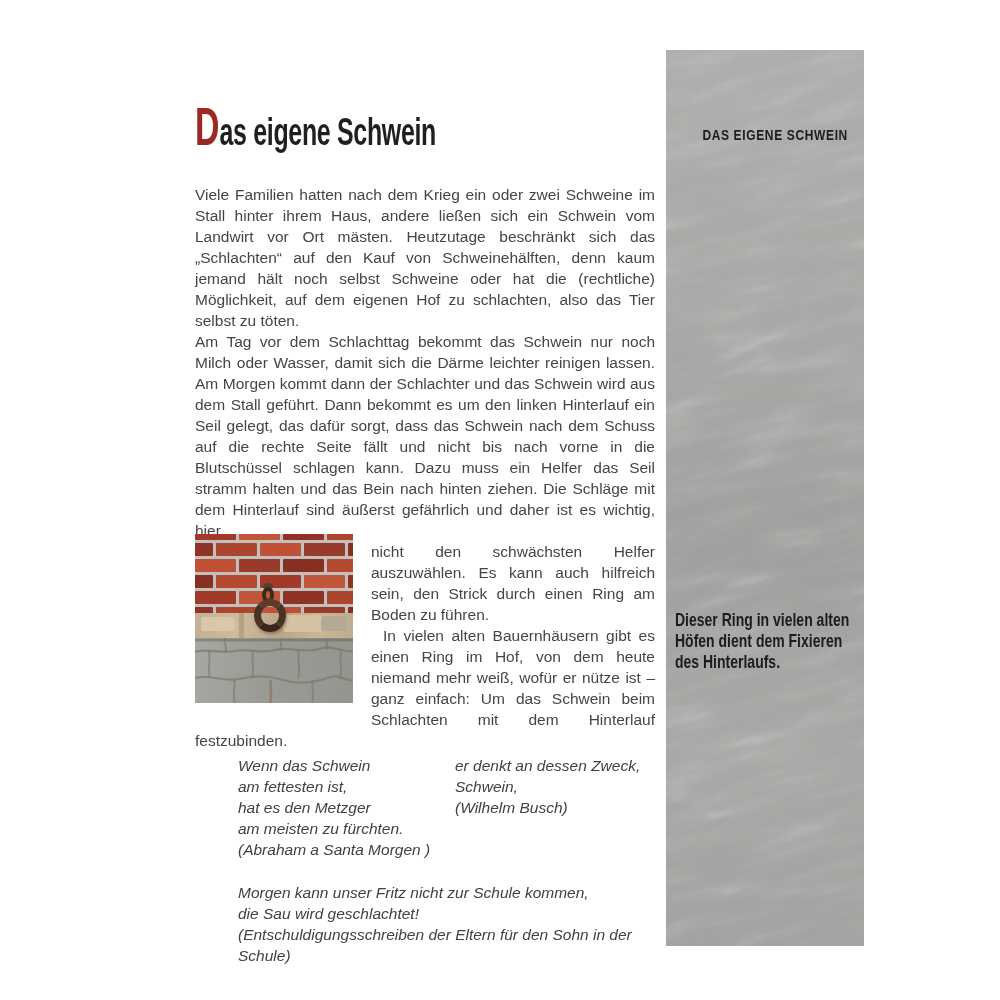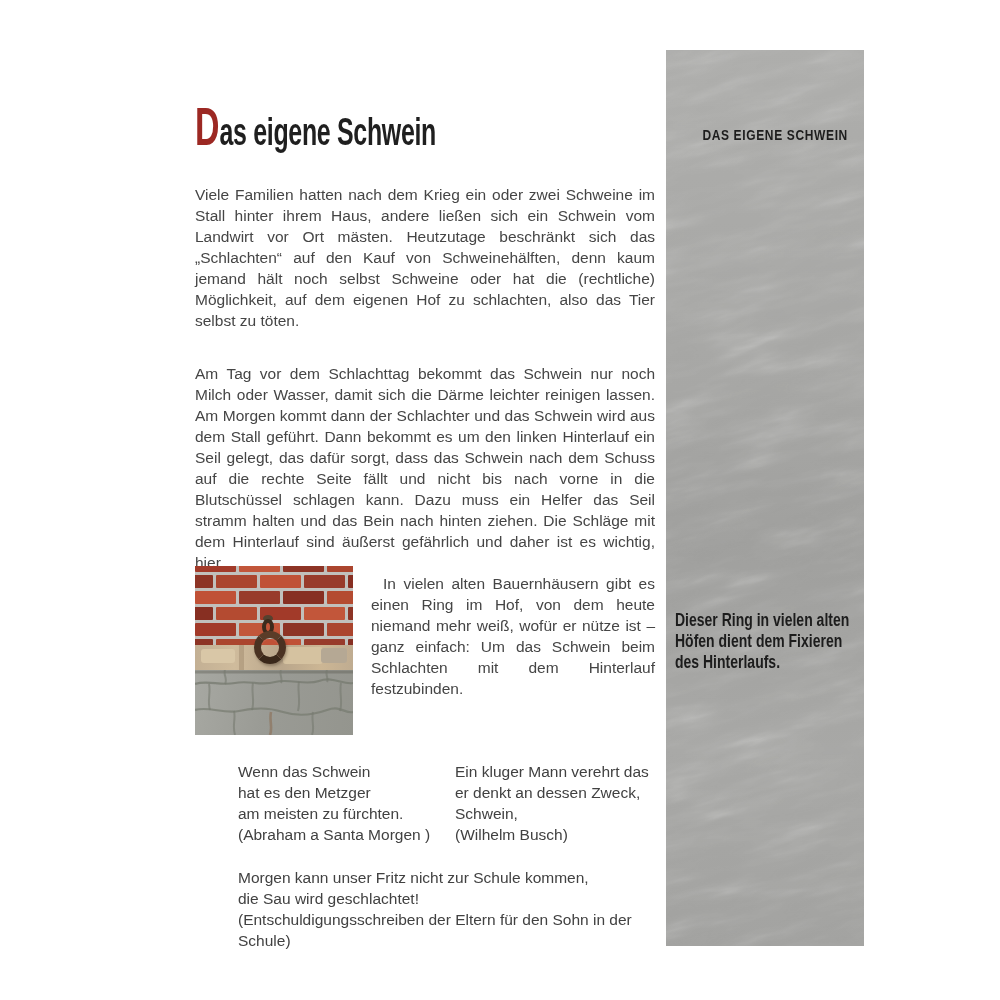--- a/index.html
+++ b/index.html
@@ -9,21 +9,21 @@
   
   .title{position:absolute;left:195px;top:100px;margin:0;white-space:nowrap;
          transform:scaleX(.64);transform-origin:0 100%;font-weight:bold;line-height:1;}
   .dropcap{font-size:53px;color:#9c2823;}
   .title-rest{font-size:39px;color:#1f1f1f;letter-spacing:-.5px;}
 
   
   .text-col{position:absolute;left:195px;top:184px;width:460px;
             font-size:15.5px;line-height:21px;color:#454545;text-align:justify;}
   .bp{margin:0;}
-  .just-last{text-align-last:justify;margin-top:32px;}
+  .just-last{text-align-last:justify;}
   .indent{text-indent:12px;}
 
   
   .photo{float:left;width:158px;height:169px;margin:-7px 18px 26px 0;
          position:relative;overflow:hidden;background:#c1c0bc;}
   .ph-bricks{position:absolute;left:0;top:0;width:158px;height:79px;background:#c1c0bc;}
   .brick{position:absolute;height:13px;border-radius:1px;}
   .ph-band{position:absolute;left:0;top:79px;width:158px;height:25px;
            background:linear-gradient(90deg,#c3b094,#cfbb9c 25%,#b9a68b 55%,#ccb694 80%,#bfac91);}
   .patch{position:absolute;border-radius:3px;}
@@ -36,21 +36,21 @@
   .ph-pave svg{position:absolute;left:0;top:0;display:block;}
   .ring-hole{position:absolute;left:68px;top:49px;width:10px;height:7px;background:#55412f;border-radius:50%;}
   .ring-link{position:absolute;left:67px;top:53px;width:12px;height:16px;box-sizing:border-box;
              border:4px solid #3c2b1d;border-radius:50%;}
   .ring-main{position:absolute;left:59px;top:65px;width:32px;height:33px;box-sizing:border-box;
              border:7px solid #4a3222;border-top-color:#5a3c28;border-bottom-color:#3a281a;
              border-radius:50%;box-shadow:1px 2px 3px rgba(50,35,20,.35), inset 0 1px 1px rgba(255,255,255,.15);}
 
   
   .quotes-row{clear:both;margin:4px 0 0 43px;display:grid;grid-template-columns:217px 1fr;}
-  .quote{font-size:15.5px;line-height:21px;color:#414141;
+  .quote{font-style:italic;font-size:15.5px;line-height:21px;color:#414141;
          text-align:left;text-align-last:auto;}
   .quote .line{display:block;}
   .quote-bottom{margin:22px 0 0 43px;}
 
   
   .sidebar{position:absolute;left:666px;top:50px;width:198px;height:896px;
            background:linear-gradient(180deg,#aeaeac,#a6a6a4 38%,#9f9f9d 55%,#a8a8a6 78%,#a2a2a0);
            overflow:hidden;}
   .tex{position:absolute;left:0;top:0;}
   .sb-header{position:absolute;top:76px;right:16px;font-weight:bold;font-size:15px;
@@ -123,31 +123,32 @@
           <path d="M39 41 C 41 48, 37 56, 40 65" stroke="#767a6f" stroke-width="2" fill="none" opacity=".6"></path>
           <path d="M76 42 C 74 50, 78 58, 75 65" stroke="#8b6a4e" stroke-width="2.6" fill="none" opacity=".55"></path>
           <path d="M118 42 C 116 50, 120 58, 117 65" stroke="#767a6f" stroke-width="2" fill="none" opacity=".6"></path>
         </svg>
       </div>
       <div class="ring-hole"></div>
       <div class="ring-link"></div>
       <div class="ring-main"></div>
     </div>
 
+    <p class="bp">nicht den schwächsten Helfer auszuwählen. Es kann auch hilfreich sein, den Strick durch einen Ring am Boden zu führen.</p>
     <p class="bp indent">In vielen alten Bauernhäusern gibt es einen Ring im Hof, von dem heute niemand mehr weiß, wofür er nütze ist – ganz einfach: Um das Schwein beim Schlachten mit dem Hinterlauf festzubinden.</p>
 
     <div class="quotes-row">
       <div class="quote">
           <span class="line">Wenn das Schwein</span>
+          <span class="line">am fettesten ist,</span>
           <span class="line">hat es den Metzger</span>
           <span class="line">am meisten zu fürchten.</span>
           <span class="line">(Abraham a Santa Morgen )</span>
         </div>
       <div class="quote">
-          <span class="line">Ein kluger Mann verehrt das</span>
           <span class="line">er denkt an dessen Zweck,</span>
           <span class="line">Schwein,</span>
           <span class="line">(Wilhelm Busch)</span>
         </div>
     </div>
     <div class="quote quote-bottom">
         <span class="line">Morgen kann unser Fritz nicht zur Schule kommen,</span>
         <span class="line">die Sau wird geschlachtet!</span>
         <span class="line">(Entschuldigungsschreiben der Eltern für den Sohn in der Schule)</span>
       </div>

